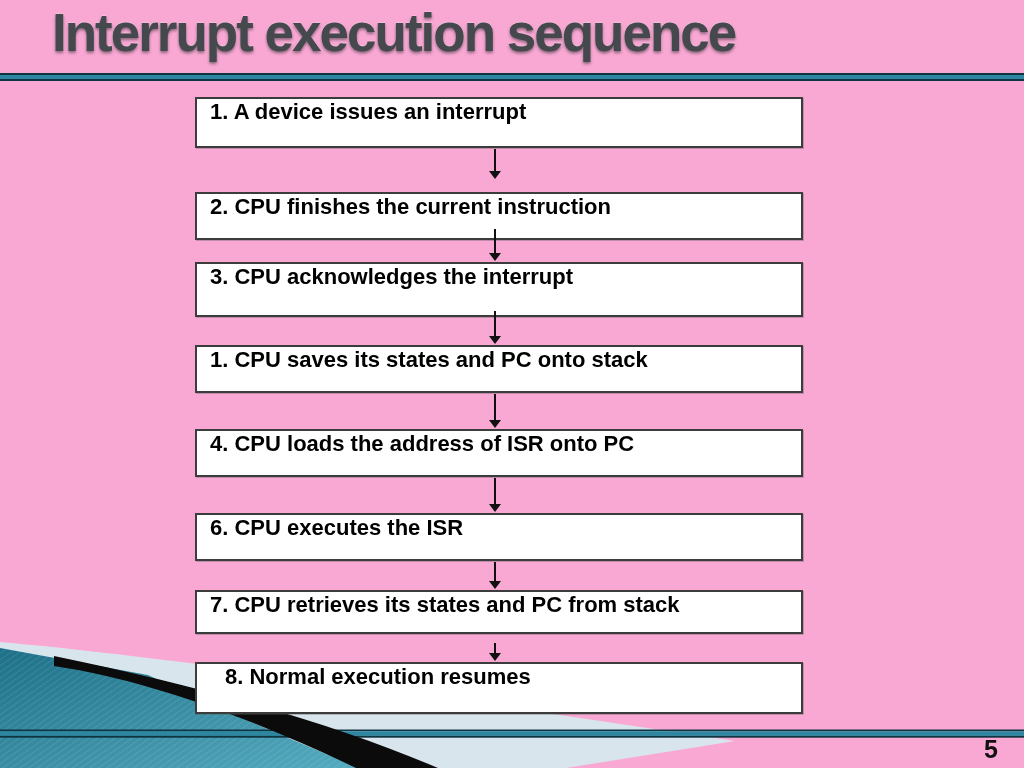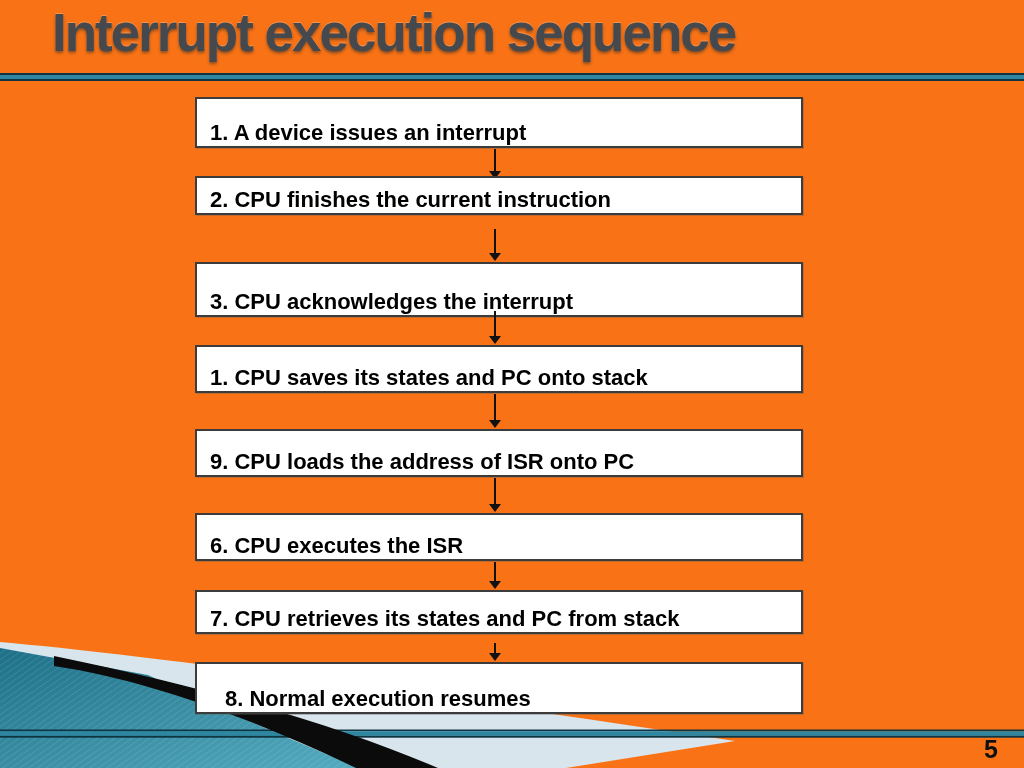--- a/index.html
+++ b/index.html
@@ -6,21 +6,21 @@
   body {
     width: 1024px; height: 768px;
     background: #ffffff;
     font-family: "Liberation Sans", sans-serif;
     overflow: hidden;
     position: relative;
   }
   .slide {
     position: absolute; left: 0; top: 0;
     width: 1024px; height: 768px;
-    background: #f97316;
+    background: #f9a8d4;
   }
   .slide-title {
     position: absolute;
     left: 52px; top: 2px;
     font-size: 53px;
     font-weight: 700;
     letter-spacing: -2px;
     color: #45494e;
     text-shadow: 0 2px 3px rgba(40,40,40,0.5), 0 -1px 0 rgba(255,255,255,0.25);
     white-space: nowrap;
@@ -37,30 +37,30 @@
     z-index: 2;
   }
   .flow-box {
     position: absolute;
     left: 195px;
     width: 608px;
     box-sizing: border-box;
     background: #ffffff;
     border: 2px solid #3c3c3c;
     display: flex;
-    align-items: flex-end;
+    align-items: flex-start;
     padding-left: 13px;
     font-size: 22px;
     font-weight: 700;
     color: #000000;
     z-index: 4;
     box-shadow: 1px 1px 0 rgba(90,90,90,0.35);
   }
   .box-1 { top: 97px;  height: 51px; }
-  .box-2 { top: 176px; height: 39px; }
+  .box-2 { top: 192px; height: 48px; }
   .box-3 { top: 262px; height: 55px; }
   .box-4 { top: 345px; height: 48px; }
   .box-5 { top: 429px; height: 48px; }
   .box-6 { top: 513px; height: 48px; }
   .box-7 { top: 590px; height: 44px; }
   .box-8 { top: 662px; height: 52px; padding-left: 28px; }
   .flow-arrow {
     position: absolute;
     left: 489px;
     width: 12px;
@@ -128,21 +128,21 @@
       <span>3. CPU acknowledges the interrupt</span>
     </div>
     <div class="flow-arrow arr-3"></div>
 
     <div class="flow-box box-4">
       <span>1. CPU saves its states and PC onto stack</span>
     </div>
     <div class="flow-arrow arr-4"></div>
 
     <div class="flow-box box-5">
-      <span>9. CPU loads the address of ISR onto PC</span>
+      <span>4. CPU loads the address of ISR onto PC</span>
     </div>
     <div class="flow-arrow arr-5"></div>
 
     <div class="flow-box box-6">
       <span>6. CPU executes the ISR</span>
     </div>
     <div class="flow-arrow arr-6"></div>
 
     <div class="flow-box box-7">
       <span>7. CPU retrieves its states and PC from stack</span>

